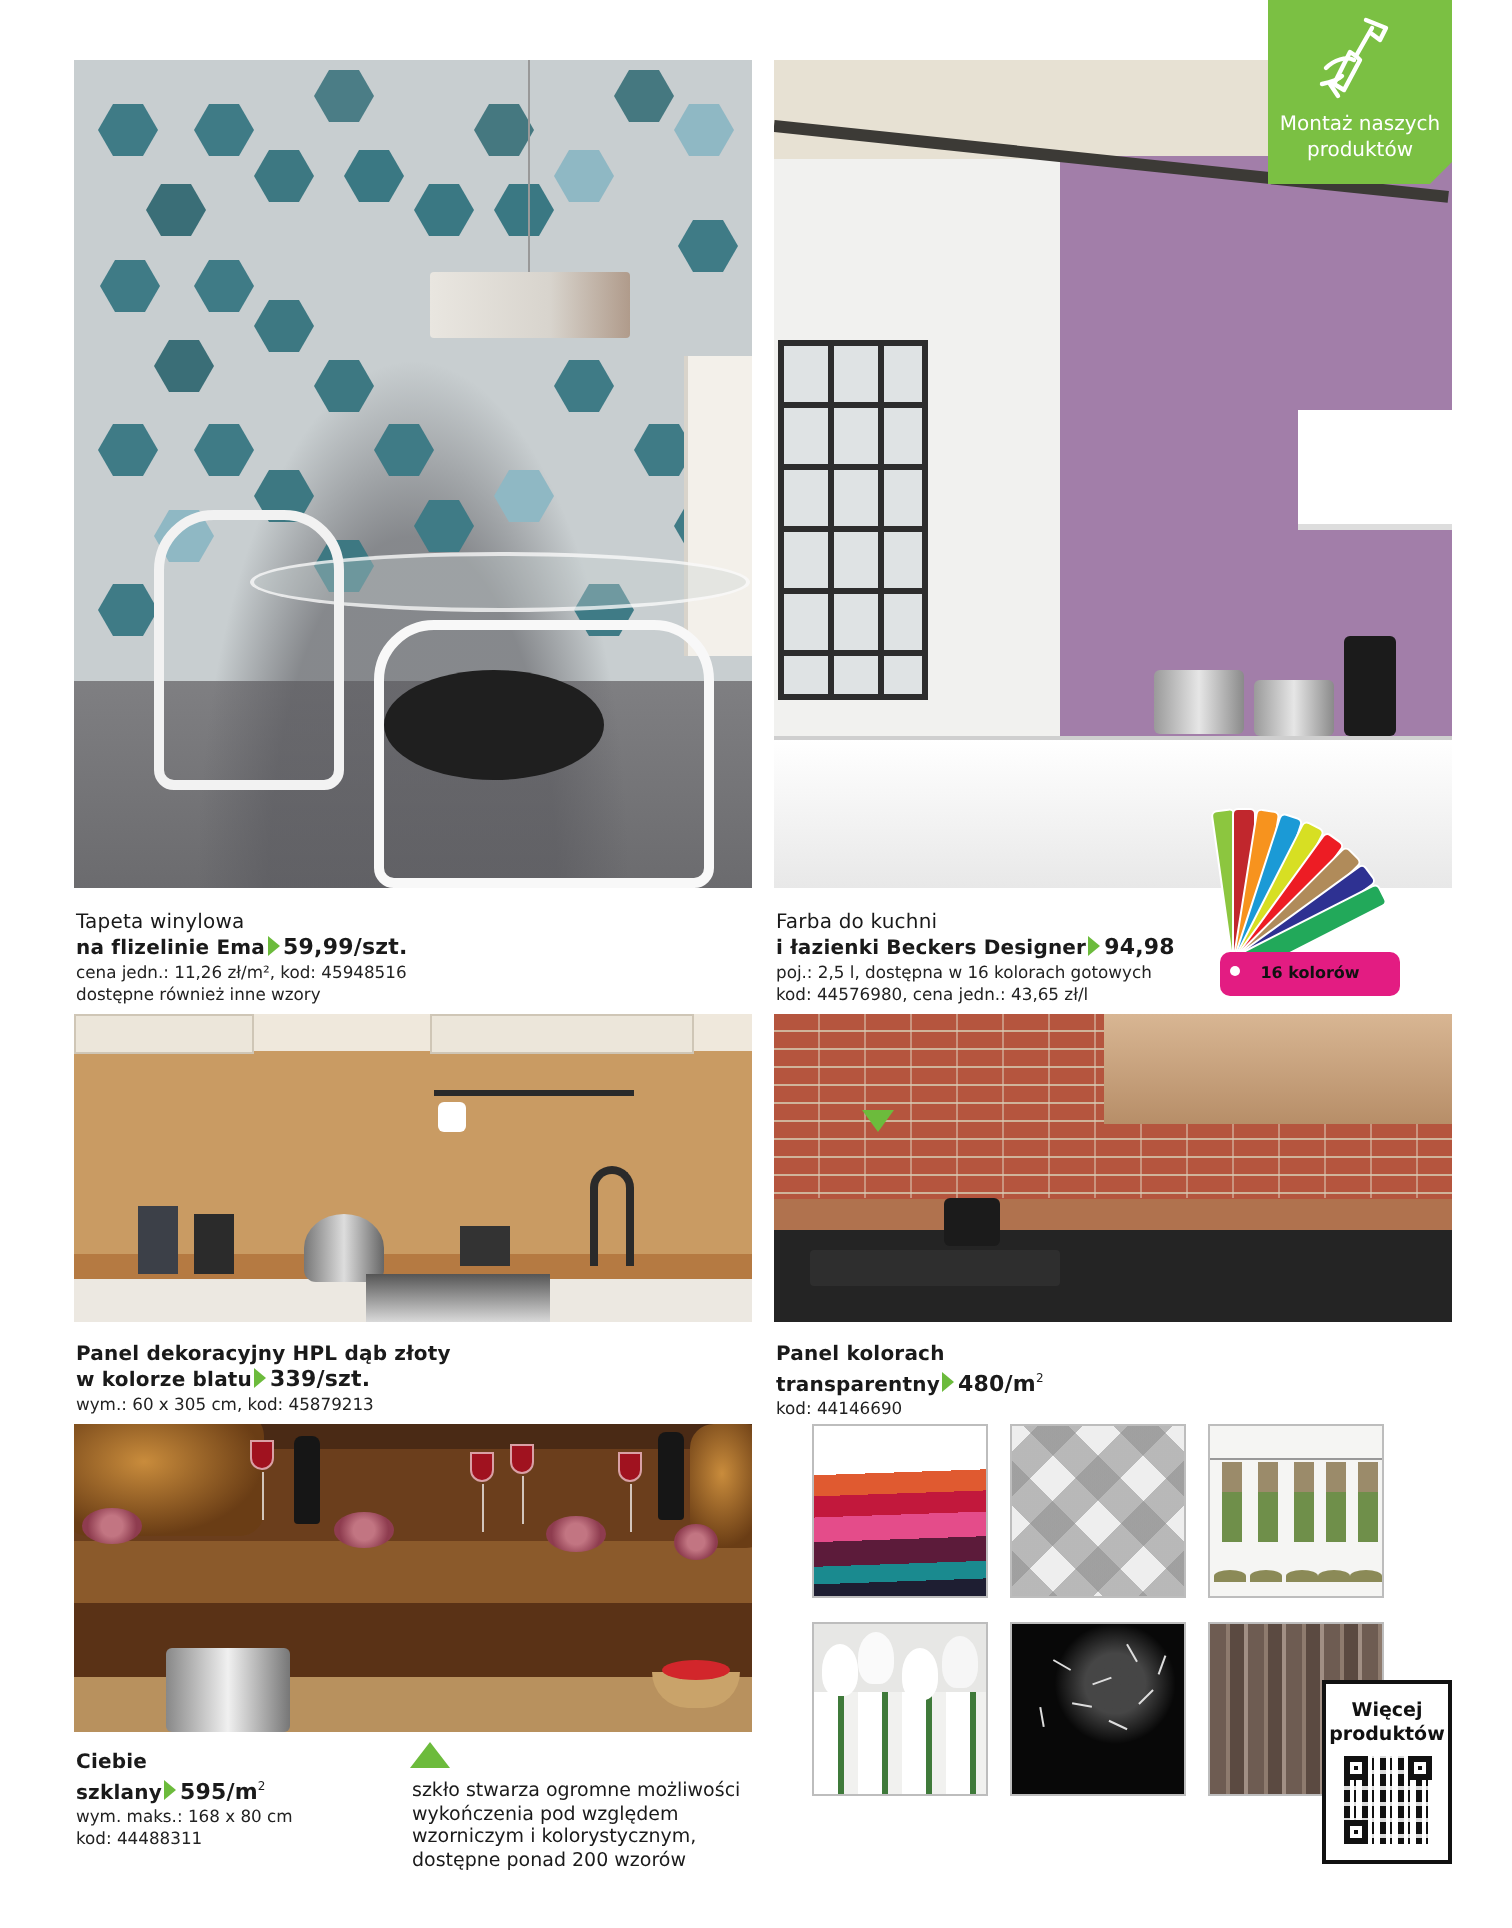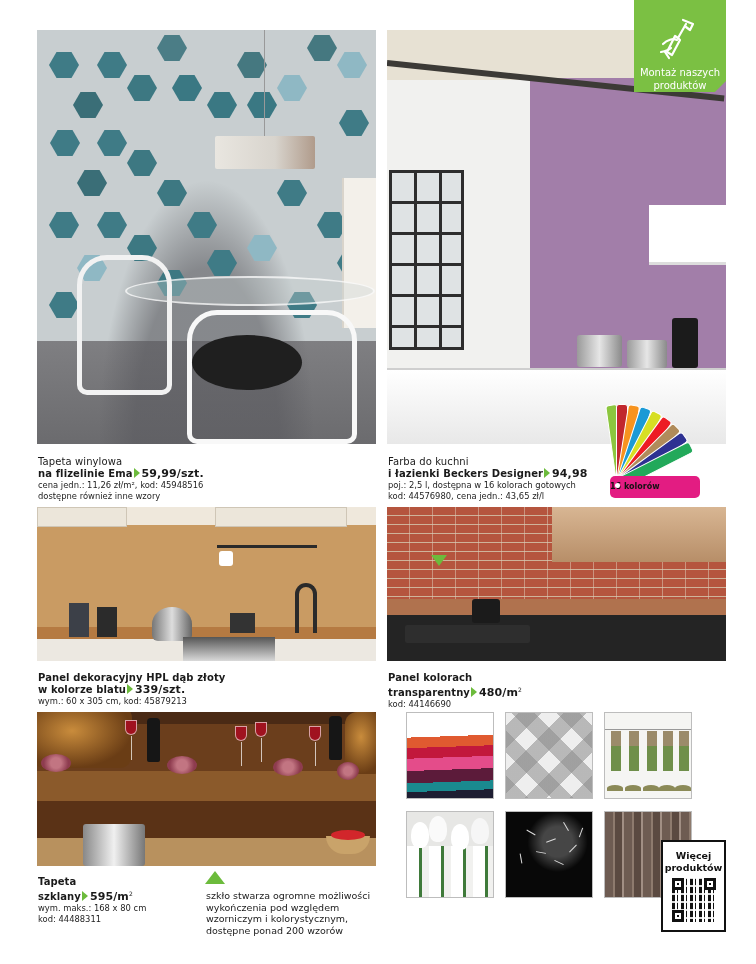--- a/index.html
+++ b/index.html
@@ -35,38 +35,38 @@
                     repeating-linear-gradient(180deg, transparent 0 28px, #2d2d2d 28px 31px); }
   .counter { position: absolute; left: 0; top: 338px; width: 339px; height: 76px; background: linear-gradient(180deg,#ffffff,#e8e8e8); border-top: 2px solid #cfcfcf; }
   .rangehood { position: absolute; left: 262px; top: 175px; width: 77px; height: 60px; background: #ffffff; border-bottom: 3px solid #ddd; }
   .pot { position: absolute; background: linear-gradient(90deg,#9a9a9a,#e6e6e6,#8a8a8a); border-radius: 3px; }
 
   
   #svc { position: absolute; left: 634px; top: 0; width: 92px; }
   #svc .top { background: #0d1637; color: #fff; height: 50px; padding-top: 12px; text-align: center;
               font-weight: bold; font-size: 12px; line-height: 14px; }
   #svc .bot { background: #7bc043; color: #fff; height: 92px; text-align: center; font-size: 10px; line-height: 13px;
-              clip-path: polygon(0 0,100% 0,100% 88%,88% 100%,0 100%); padding-top: 12px; }
+              clip-path: polygon(0 0,100% 0,100% 88%,88% 100%,0 100%); padding-top: 2px; }
   #svc svg { display: block; margin: 2px auto 2px; }
 
   
   .cap { position: absolute; font-size: 9.5px; line-height: 11.5px; color: #1a1a1a; }
   .cap .t { font-size: 10px; line-height: 12px; letter-spacing: 0.1px; }
   .cap b { font-weight: bold; }
   .cap .sm { font-size: 8.4px; line-height: 10.5px; color: #222; }
   .arrow { display: inline-block; width: 0; height: 0; border-top: 5px solid transparent; border-bottom: 5px solid transparent;
            border-left: 6px solid #6cbb3c; margin: 0 2px 0 1px; vertical-align: -1px; }
   .price { font-weight: bold; font-size: 11px; }
   sup { font-size: 6px; }
 
   
   #fan { position: absolute; left: 610px; top: 402px; width: 92px; height: 96px; }
   .blade { position: absolute; left: 6px; bottom: 16px; width: 12px; height: 78px; transform-origin: 50% 100%; border-radius: 3px 3px 0 0; border: 1px solid #fff; }
   .fantag { position: absolute; left: 0; bottom: 0; width: 90px; height: 22px; background: #e31c82; border-radius: 5px;
-            color: #111; font-weight: bold; font-size: 8px; line-height: 22px; }
+            color: #111; font-weight: bold; font-size: 8px; text-align: center; line-height: 22px; }
   .fantag::before { content: ""; position: absolute; left: 5px; top: 7px; width: 5px; height: 5px; border-radius: 50%; background: #fff; }
 
   
   #p3 { left: 37px; top: 507px; width: 339px; height: 154px;
         background: linear-gradient(180deg,#efe8dc 0 12%, #c99b63 12% 78%, #b57a42 78% 86%, #ece8e1 86%); }
   .upper { position: absolute; top: 0; height: 20px; background: #ece6da; border: 1px solid #cfc6b6; }
   .kettle { position: absolute; left: 115px; top: 100px; width: 40px; height: 34px; border-radius: 50% 50% 6px 6px; background: linear-gradient(90deg,#777,#ddd,#666); }
   .faucet { position: absolute; left: 258px; top: 76px; width: 22px; height: 50px; border: 4px solid #2a2a2a; border-bottom: none; border-radius: 14px 14px 0 0; }
   .stove { position: absolute; left: 146px; top: 130px; width: 92px; height: 24px; background: linear-gradient(180deg,#555,#d9d9d9); }
 
@@ -277,21 +277,21 @@
   <div class="bottle" style="left:292px;top:4px;"></div>
   <div class="grapes" style="left:4px;top:42px;"></div>
   <div class="grapes" style="left:130px;top:44px;"></div>
   <div class="grapes" style="left:236px;top:46px;"></div>
   <div class="grapes" style="left:300px;top:50px;width:22px;"></div>
   <div class="potw"></div>
   <div class="bowl"></div>
 </div>
 
 <div class="cap" style="left:38px;top:876px;">
-  <div class="t"><b>Tapeta</b></div>
+  <div class="t"><b>Ciebie</b></div>
   <div class="t"><b>szklany</b><span class="arrow"></span><span class="price">595/m</span><sup>2</sup></div>
   <div class="sm">wym. maks.: 168 x 80 cm</div>
   <div class="sm">kod: 44488311</div>
 </div>
 
 <div class="wine-cap-tri"></div>
 <div class="cap" style="left:206px;top:890px;font-size:9.5px;line-height:11.5px;">
   <div>szkło stwarza ogromne możliwości</div>
   <div>wykończenia pod względem</div>
   <div>wzorniczym i kolorystycznym,</div>

